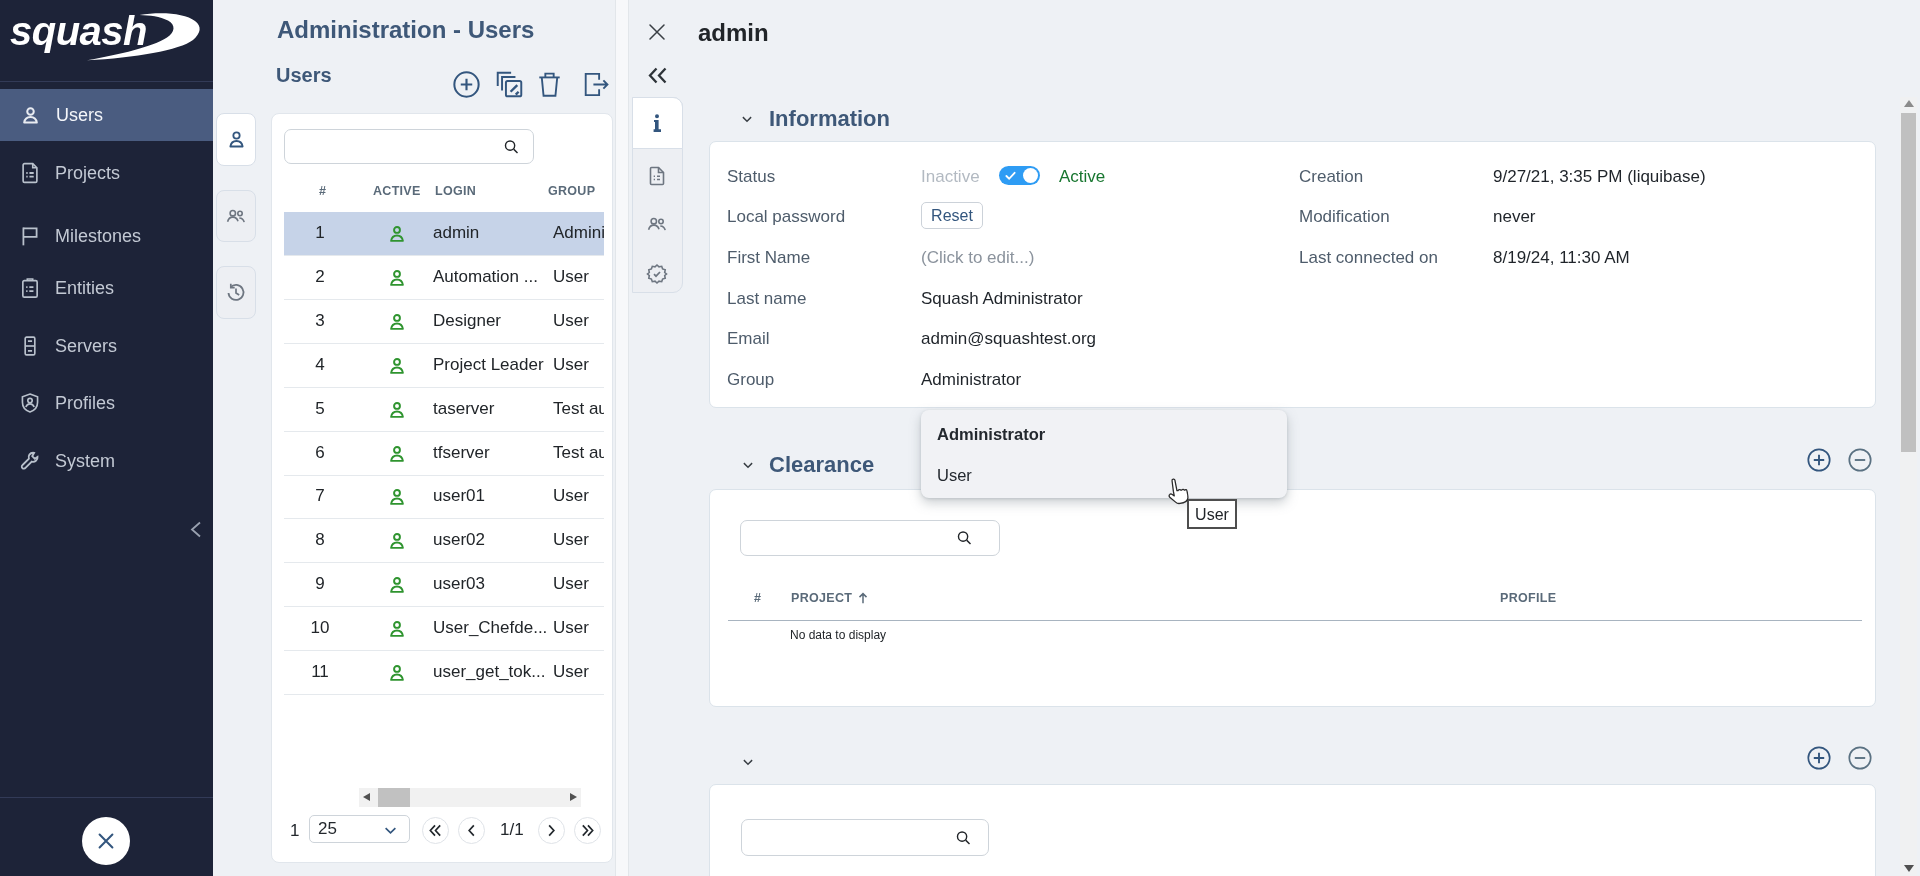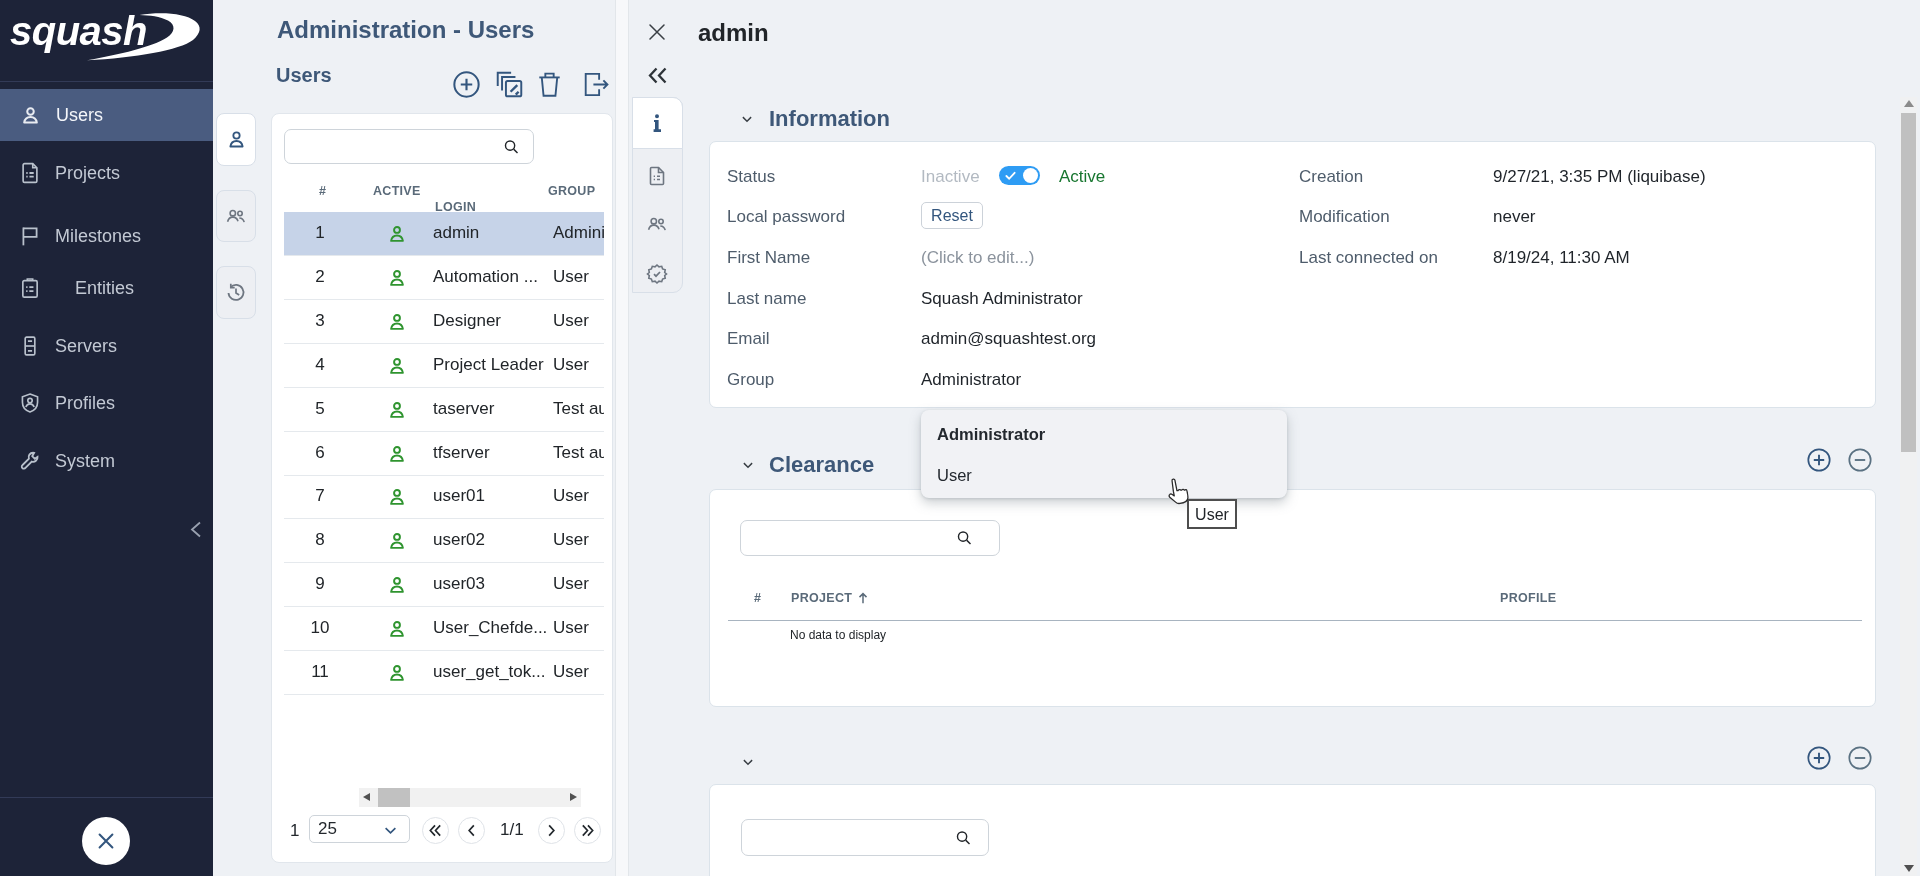--- a/index.html
+++ b/index.html
@@ -83,21 +83,21 @@
       </svg>
     <span>Projects</span>
   </div>
   <div class="mitem" style="top:210px;">
     <svg width="22" height="22" viewBox="0 0 16 16" fill="none" stroke="#b9c1cc" stroke-width="1.3">
         <path d="M3.2 14.8V1.8"></path>
         <path d="M3.2 2.4h9.6v6.2H3.2"></path>
       </svg>
     <span>Milestones</span>
   </div>
-  <div class="mitem" style="top:262px;gap:20px;">
+  <div class="mitem" style="top:262px;">
     <svg width="22" height="22" viewBox="0 0 16 16" fill="none" stroke="#b9c1cc" stroke-width="1.2">
         <rect x="2.8" y="2.6" width="10.4" height="12" rx="1"></rect>
         <path d="M6 2.6V1.4h4v1.2" stroke-width="1.1"></path>
         <path d="M5.2 7.3h1M7.5 7.3h3M5.2 10.3h1M7.5 10.3h3" stroke-width="1.3"></path>
       </svg>
     <span>Entities</span>
   </div>
   <div class="mitem" style="top:320px;">
     <svg width="22" height="22" viewBox="0 0 16 16" fill="none" stroke="#b9c1cc" stroke-width="1.2">
         <rect x="4.5" y="1.5" width="7" height="13" rx="1"></rect>
@@ -178,21 +178,21 @@
 
 <div id="lcard">
   <div class="searchbox" style="left:12px; top:15px; width:250px; height:35px;">
     <svg width="17" height="17" viewBox="0 0 24 24" fill="none" stroke="#212529" stroke-width="2">
         <circle cx="10" cy="10" r="6.5"></circle>
         <path d="M15 15l5.5 5.5"></path>
       </svg>
   </div>
   <div class="lhead" style="left:47px;">#</div>
   <div class="lhead" style="left:101px;">ACTIVE</div>
-  <div class="lhead" style="left:163px;margin-top:16px;">LOGIN</div>
+  <div class="lhead" style="left:163px;">LOGIN</div>
   <div class="lhead" style="left:276px;">GROUP</div>
   <div id="lrows">
   <div class="lrow sel" style="top:98.0px; left:12px;">
         <span class="num">1</span>
         <svg class="icon" width="22" height="22" viewBox="0 0 24 24" fill="none" stroke="#2f942f" stroke-width="2.1">
           <circle cx="12" cy="7.6" r="3.2"></circle>
           <path d="M5.6 19.5c.6-3.8 3.2-5.8 6.4-5.8s5.8 2 6.4 5.8z" stroke-linejoin="round"></path>
         </svg>
         <span class="login">admin</span>
         <span class="group">Administrator</span>

